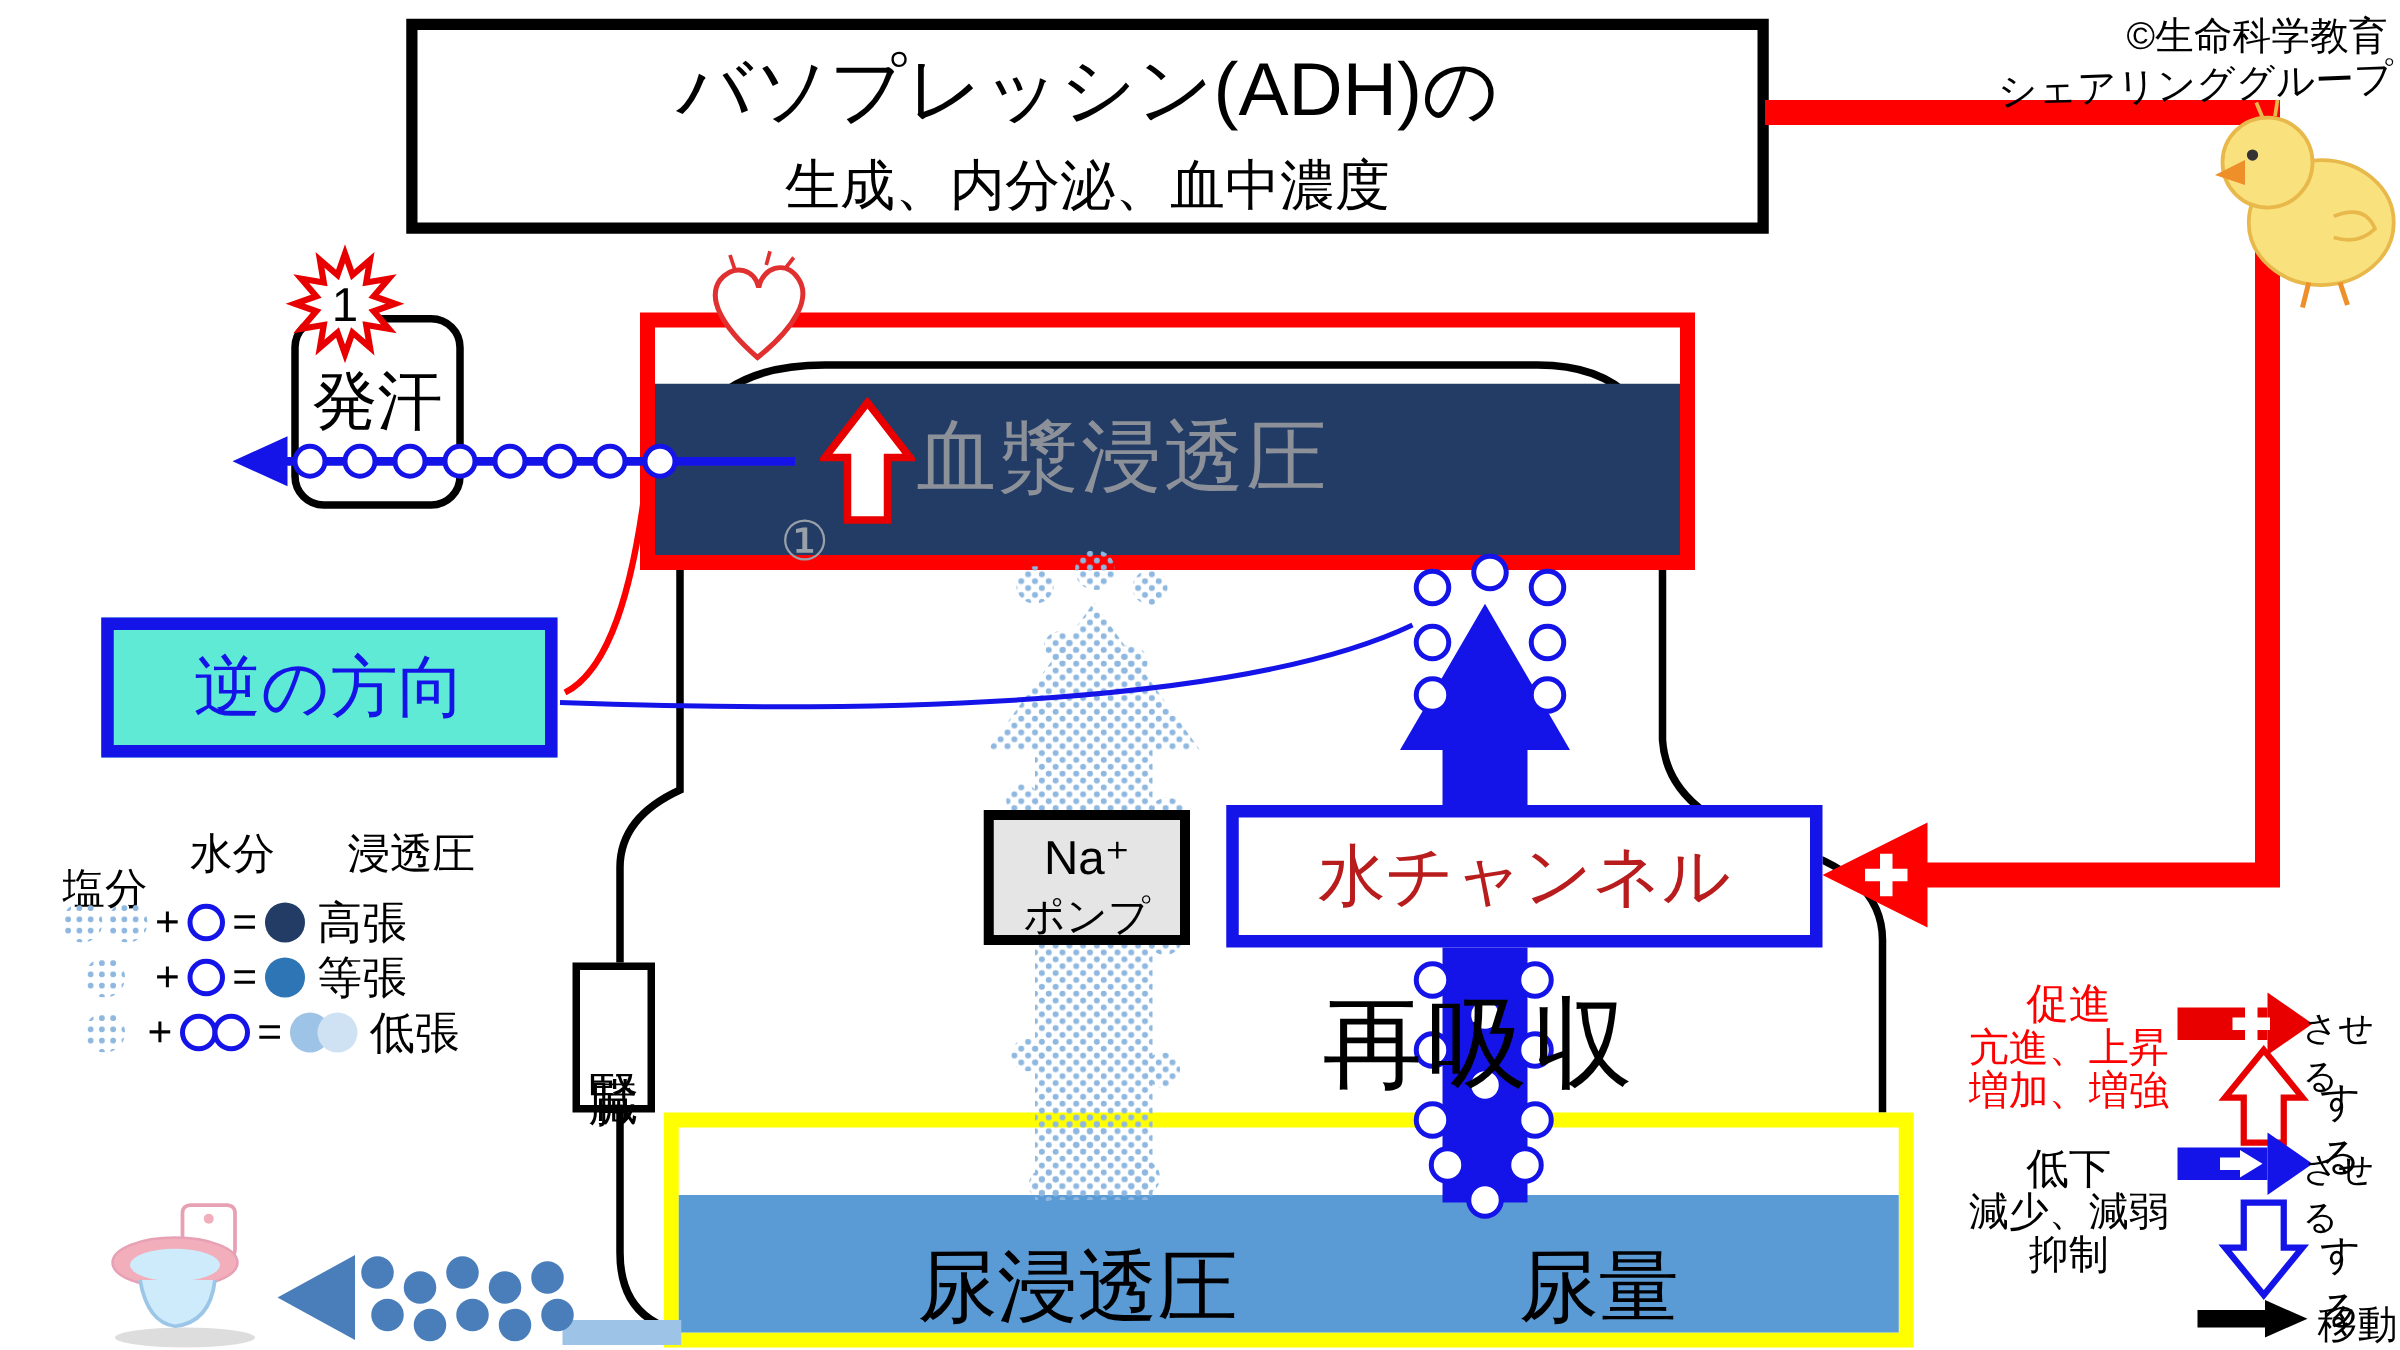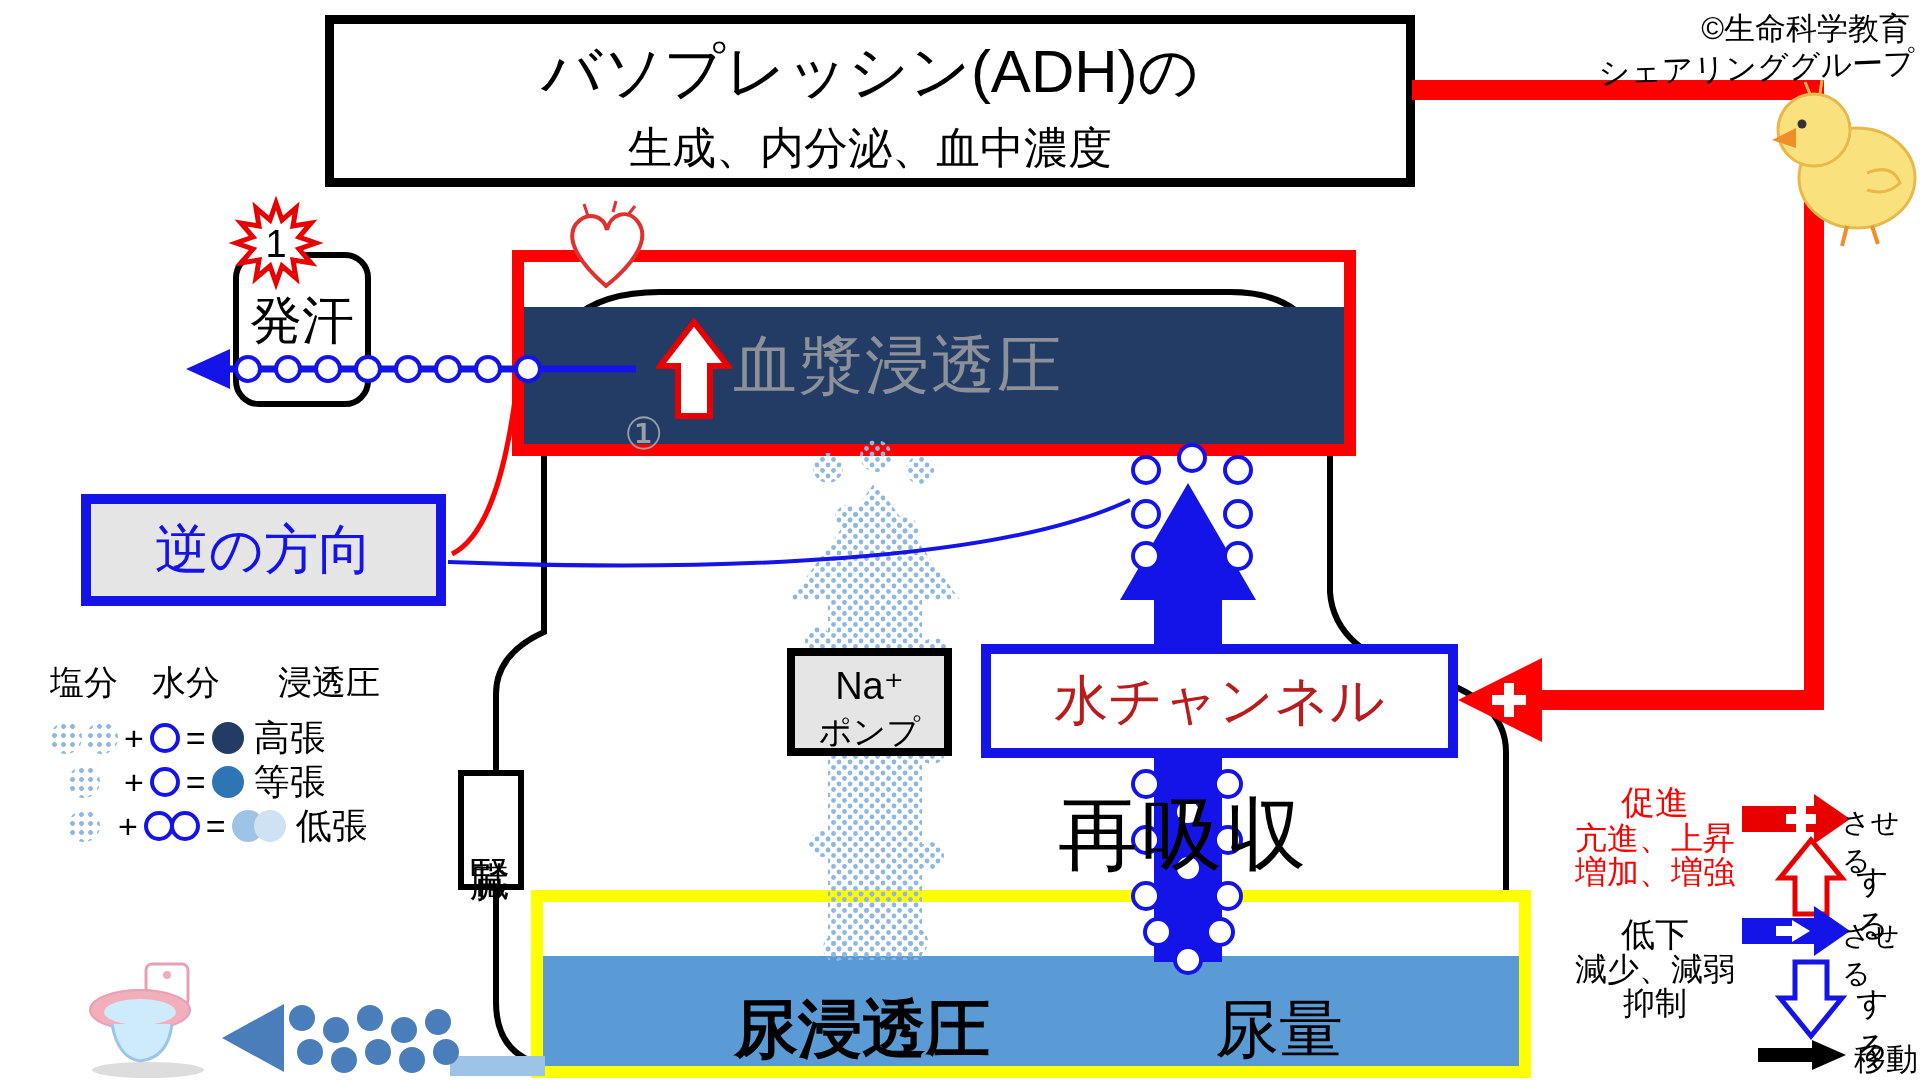--- a/index.html
+++ b/index.html
@@ -17,21 +17,21 @@
   #title-line2{font-size:44px;margin-top:6px;}
 
   .copy{font-size:31px;text-align:right;}
   #copy1{left:1580px;top:8px;width:330px;}
   #copy2{left:1545px;top:48px;width:370px;transform:rotate(-2deg);}
 
   #sweat-box{left:233px;top:252px;width:138px;height:155px;border:6px solid #000;border-radius:26px;
              background:#fff;box-sizing:border-box;text-align:center;}
   #sweat-box span{display:block;margin-top:28px;font-size:52px;}
 
-  #reverse-box{left:81px;top:494px;width:365px;height:112px;border:10px solid #1414E8;background:#e5e5e5;
+  #reverse-box{left:81px;top:494px;width:365px;height:112px;border:10px solid #1414E8;background:#5eead4;
                box-sizing:border-box;display:flex;align-items:center;justify-content:center;}
   #reverse-box span{font-size:54px;color:#1414E8;}
 
   #plasma-box{left:512px;top:250px;width:844px;height:206px;border:12px solid #FF0000;
               box-sizing:border-box;background:transparent;}
   #plasma-fill{position:absolute;left:0;top:45px;right:0;bottom:0;background:#223C66;}
   #plasma-label{position:absolute;left:209px;top:60px;font-size:64px;color:#8C9099;letter-spacing:2px;}
   #plasma-step{position:absolute;left:100px;top:146px;font-size:44px;color:#9aa0a8;}
   #plasma-arrow{position:absolute;left:132px;top:56px;}
 
@@ -47,21 +47,21 @@
   #waterchannel-box{left:981px;top:644px;width:477px;height:114px;border:10px solid #1414E8;background:#fff;
               box-sizing:border-box;display:flex;align-items:center;justify-content:center;}
   #waterchannel-box span{font-size:54px;color:#b91c1c;}
 
   #reabsorption{left:1058px;top:782px;font-size:80px;font-weight:500;letter-spacing:4px;}
 
   #yellow-box{left:531px;top:890px;width:1000px;height:188px;border:12px solid #FFFF00;background:#fff;
               box-sizing:border-box;}
   #urine-fill{position:absolute;left:0;right:0;bottom:0;height:110px;background:#5B9BD5;}
   .urine-text{font-size:64px;color:#000;text-align:center;}
-  #urine-osmo{left:712px;top:986px;width:300px;font-weight:bold;}
+  #urine-osmo{left:712px;top:986px;width:300px;}
   #urine-vol{left:1194px;top:986px;width:170px;}
 
   .ll-head{font-size:34px;top:660px;}
   .ll-row{display:flex;align-items:center;height:40px;left:50px;}
   .ll-row .sym{font-size:34px;margin:0 6px;}
   .dotcircle{width:32px;height:32px;border-radius:50%;
      background-image:radial-gradient(#8FB8E0 34%,rgba(0,0,0,0) 38%);background-size:9px 9px;}
   .ring{width:22px;height:22px;border:4px solid #1414E8;border-radius:50%;background:#fff;}
   .soliddot{width:32px;height:32px;border-radius:50%;}
   .ll-label{font-size:36px;margin-left:10px;}
@@ -215,21 +215,21 @@
 
   <div class="abs z4" id="waterchannel-box">
     <span>水チャンネル</span>
   </div>
 
   <div class="abs z4" id="reabsorption">再吸収</div>
 
   <div class="abs z6 urine-text" id="urine-osmo">尿浸透圧</div>
   <div class="abs z6 urine-text" id="urine-vol">尿量</div>
 
-  <span class="abs z4 ll-head" style="left:50px;">塩分</span>
+  <span class="abs z4 ll-head" style="left:50px;margin-top:28px;">塩分</span>
   <span class="abs z4 ll-head" style="left:152px;">水分</span>
   <span class="abs z4 ll-head" style="left:278px;">浸透圧</span>
 
   <div class="abs z4 ll-row" style="top:718px;">
     <div class="dotcircle"></div>
     <div class="dotcircle" style="margin-left:4px;"></div>
     <span class="sym">+</span>
     <div class="ring"></div>
     <span class="sym">=</span>
     <div class="soliddot" style="background:#223C66;"></div>

